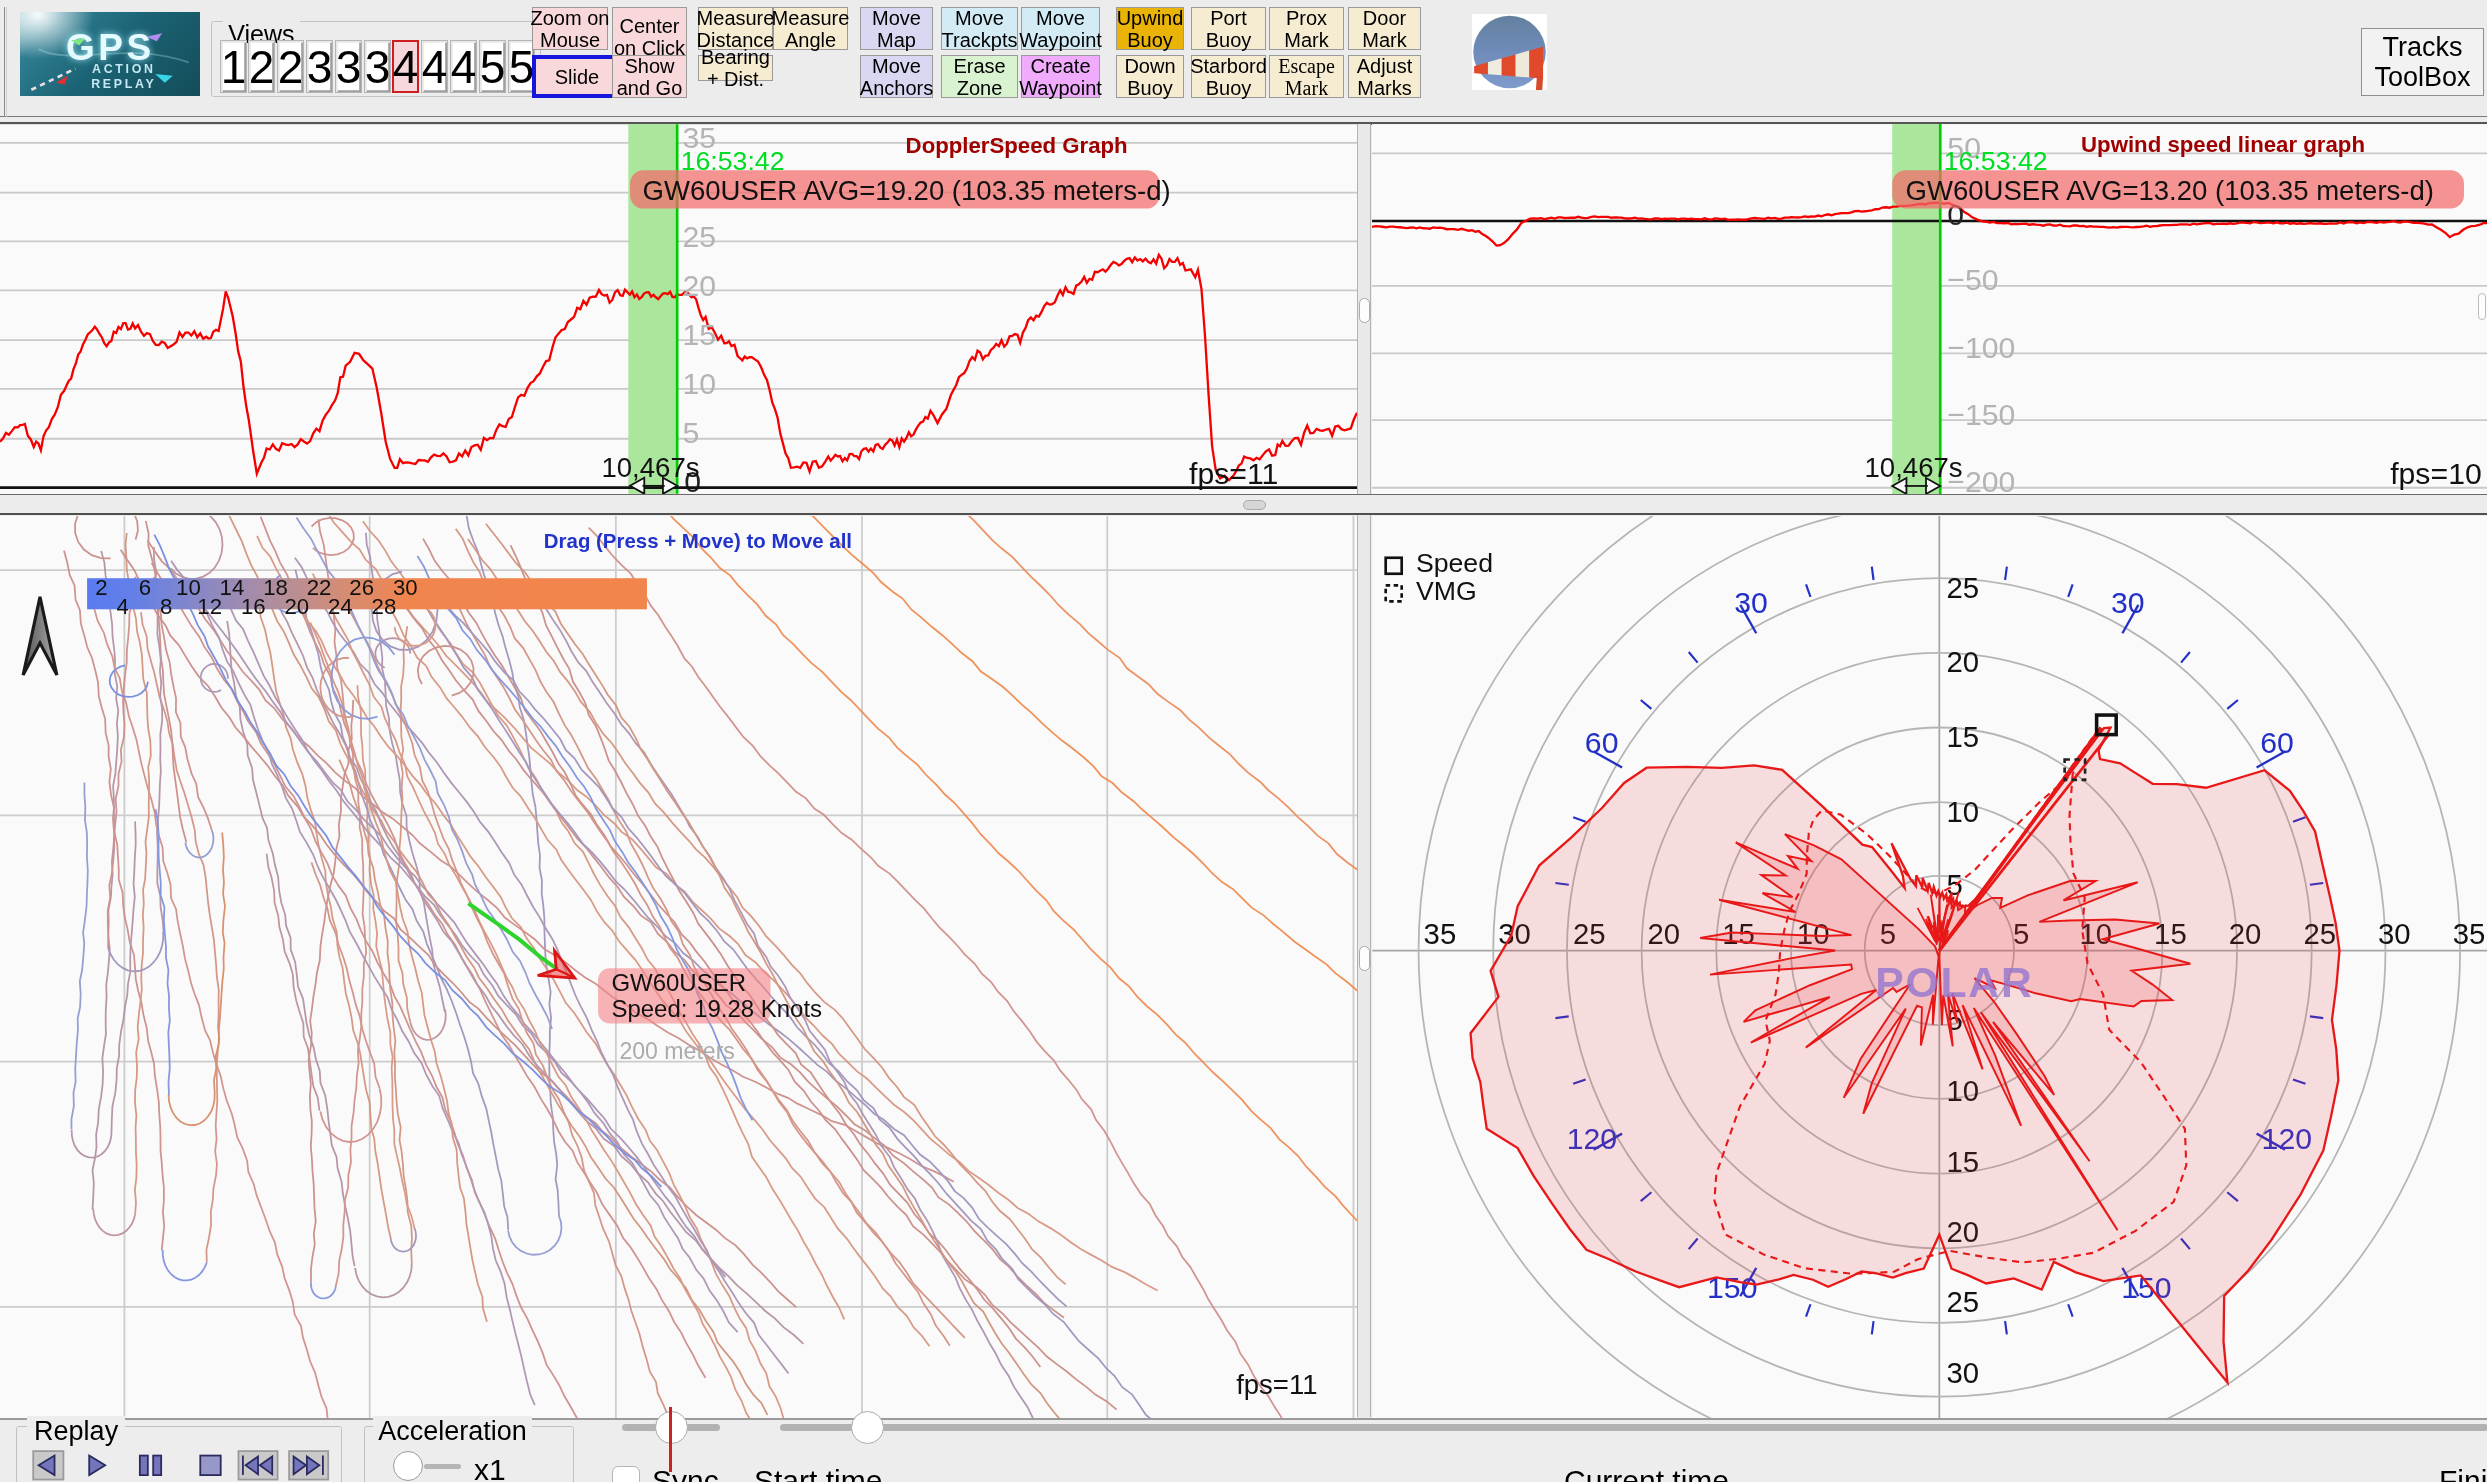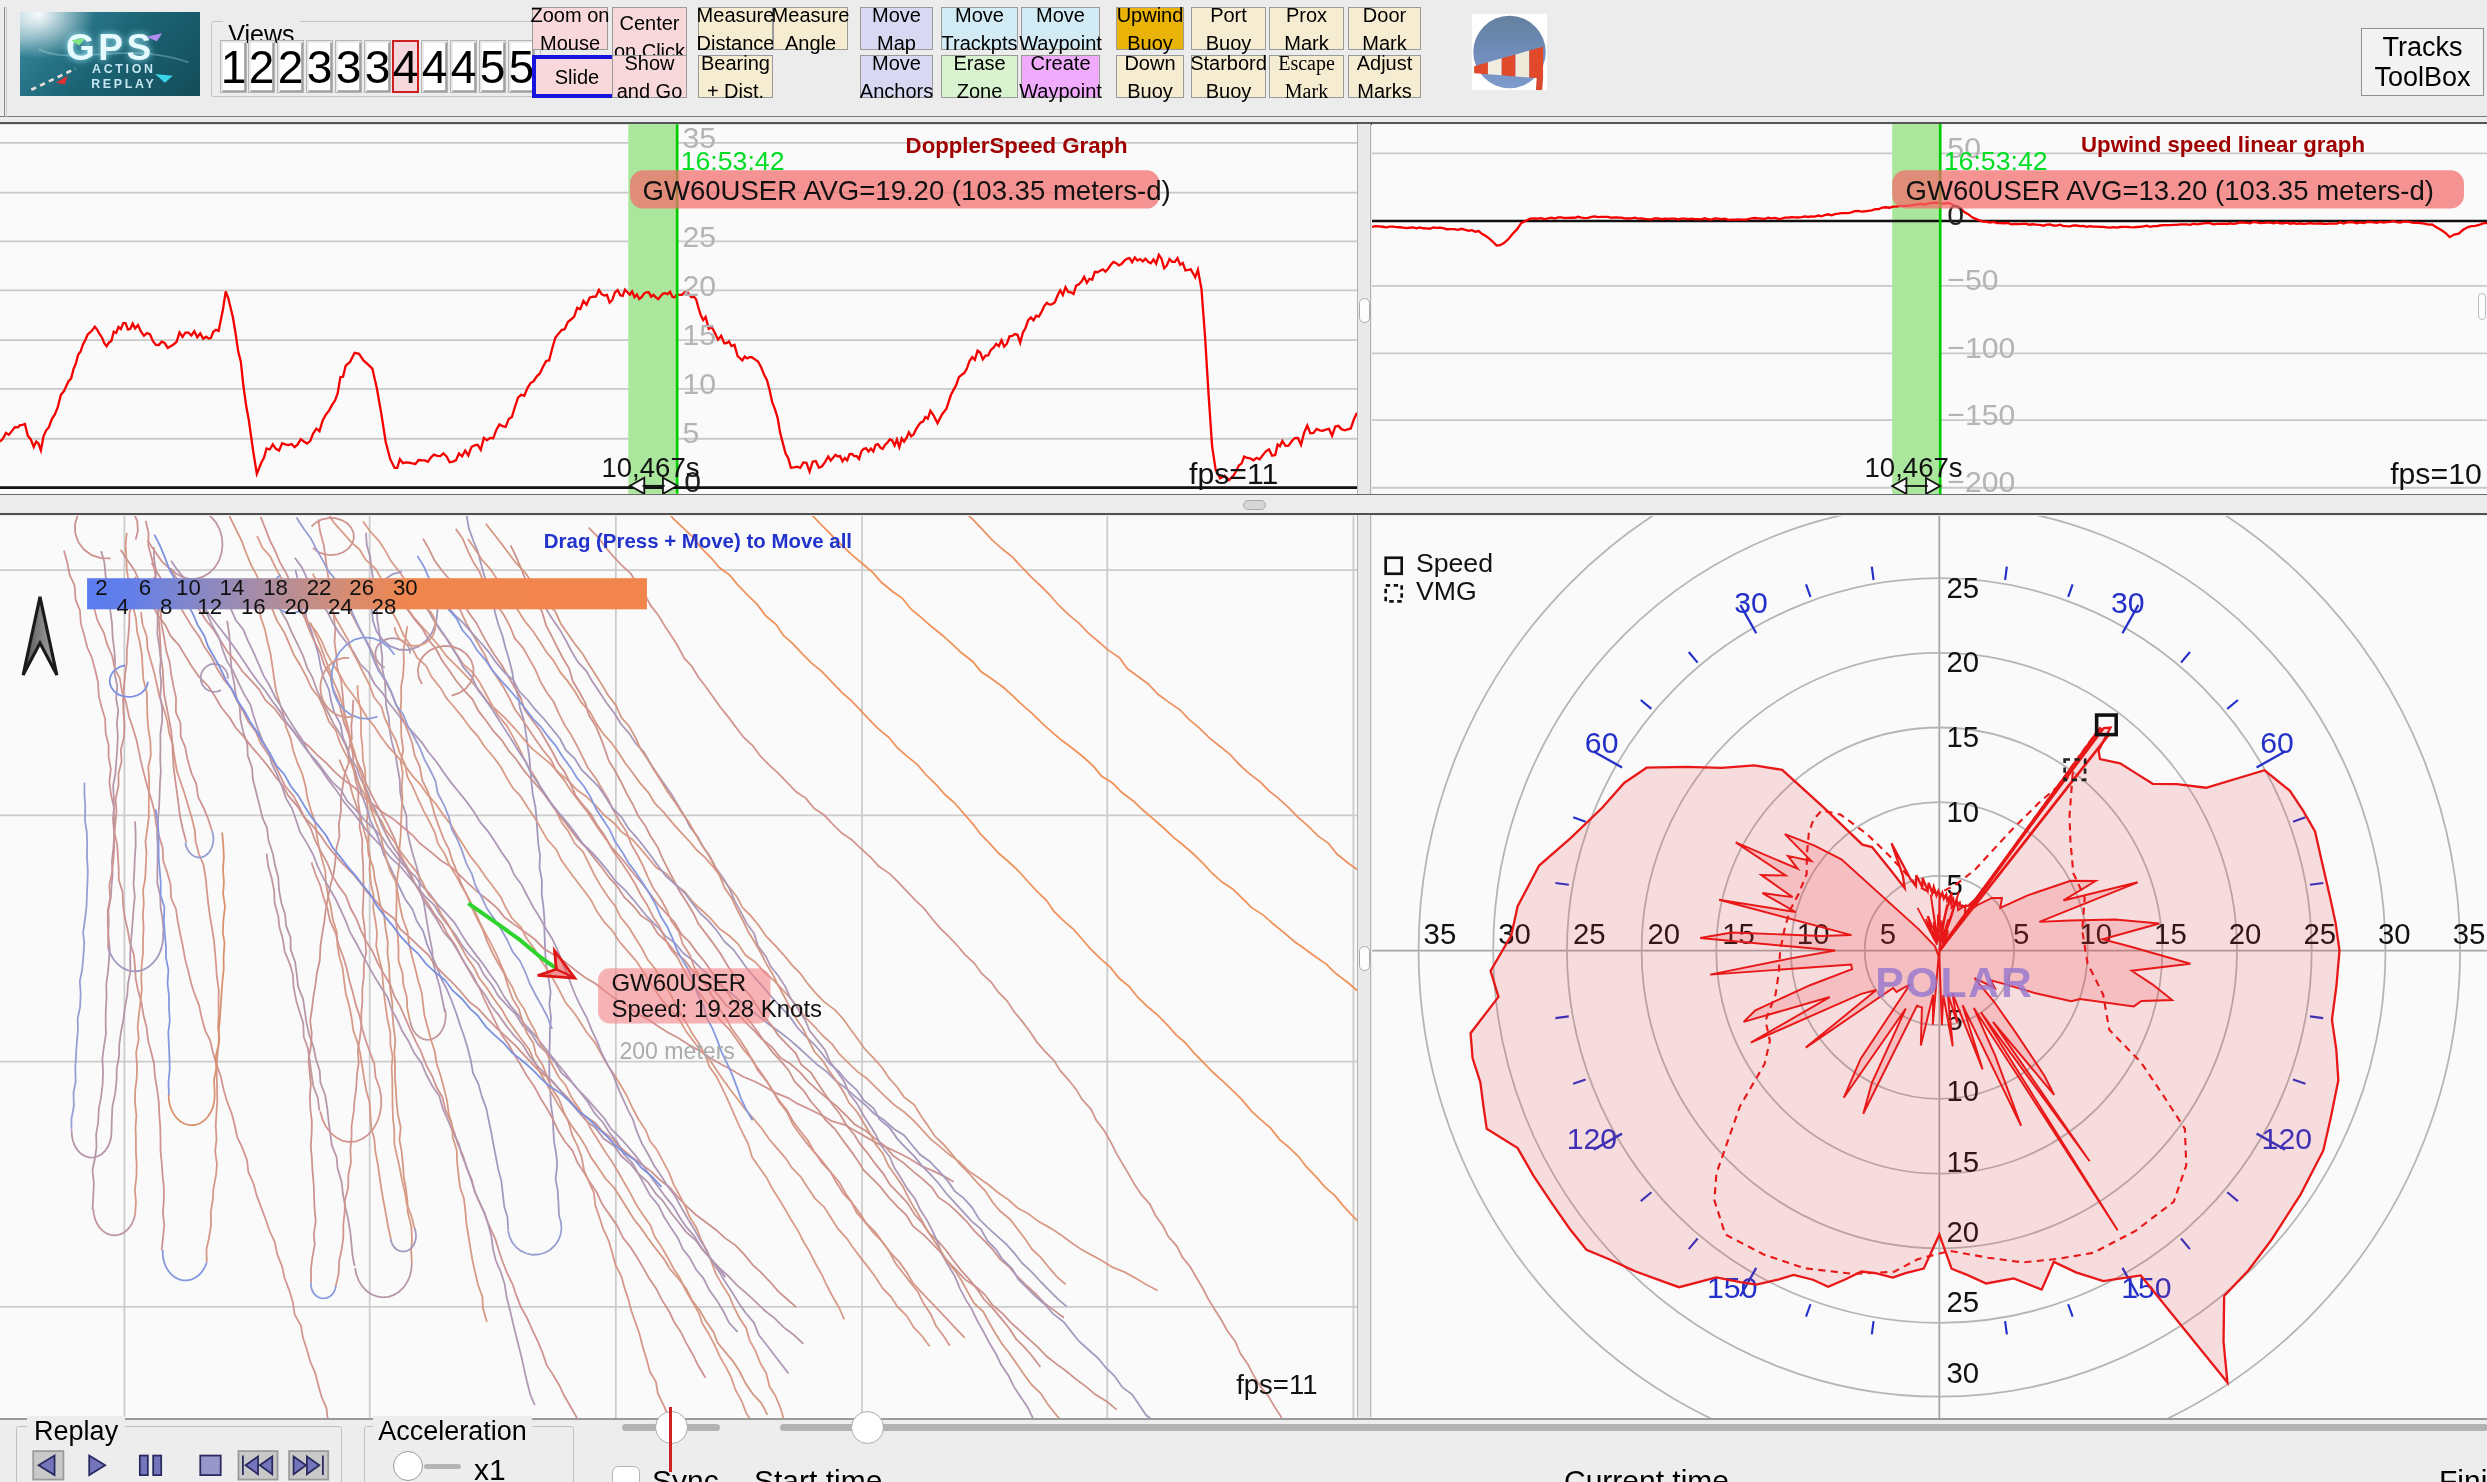--- a/index.html
+++ b/index.html
@@ -1,16 +1,16 @@
 <!DOCTYPE html>
 <html style="font-size:14.2px"><head><meta charset="utf-8"><style>
 *{margin:0;padding:0;box-sizing:border-box}
 body{width:2487px;height:1483px;overflow:hidden;background:#ececec;font-family:"Liberation Sans",sans-serif;position:relative}
 .abs{position:absolute}
-.btn{position:absolute;border:0.9px solid #9a9a9a;text-align:center;font-size:20px;line-height:28px;color:#000;display:flex;align-items:center;justify-content:center;white-space:pre-line}
+.btn{position:absolute;border:0.9px solid #9a9a9a;text-align:center;font-size:20px;line-height:22px;color:#000;display:flex;align-items:center;justify-content:center;white-space:pre-line}
 svg text{font-family:"Liberation Sans",sans-serif}
 </style></head><body>
 
 <div class="abs" style="left:0;top:0;width:2487px;height:117px;background:#ececec;border-bottom:1.8px solid #7a7a7a">
  <div class="abs" style="left:3.6px;top:7.1px;width:3.6px;height:110px;border-left:1.8px solid #8a8a8a;border-right:1.8px solid #cfcfcf"></div>
  <div class="abs" style="left:20.4px;top:12.4px;width:180px;height:84px;background:linear-gradient(135deg,#7ab8c4 0%,#2f7e92 18%,#1b6374 50%,#144c59 100%);overflow:hidden">
    <div class="abs" style="left:-40px;top:-44px;width:116px;height:93px;background:radial-gradient(ellipse at center,rgba(255,255,255,.95) 0%,rgba(255,255,255,.4) 40%,rgba(255,255,255,0) 68%)"></div>
    <div class="abs" style="left:0;top:14.2px;width:180px;text-align:center;font-size:37px;font-weight:bold;color:#e6fbff;letter-spacing:3.6px;text-shadow:0 0 7.1px #9fe8f8">GPS</div>
    <div class="abs" style="left:27px;top:50px;width:153px;font-size:12.4px;font-weight:bold;color:#c5e8f2;letter-spacing:2.7px;text-align:center;line-height:14.2px">ACTION<br>REPLAY</div>
    <svg class="abs" style="left:0;top:0" width="180" height="84" viewBox="0 0 202 95">
@@ -41,21 +41,21 @@
  <div class="btn" style="left:773px;top:7.1px;width:75px;height:43px;background:#f6ecd2;">Measure<br>Angle</div>
  <div class="btn" style="left:860px;top:7.1px;width:73px;height:43px;background:#d8d8f2;">Move<br>Map</div>
  <div class="btn" style="left:941px;top:7.1px;width:77px;height:43px;background:#d2ebf5;">Move<br>Trackpts</div>
  <div class="btn" style="left:1021px;top:7.1px;width:79px;height:43px;background:#d2ebf5;">Move<br>Waypoint</div>
  <div class="btn" style="left:1116px;top:7.1px;width:68px;height:43px;background:#eab308;">Upwind<br>Buoy</div>
  <div class="btn" style="left:1191px;top:7.1px;width:75px;height:43px;background:#f6ecd2;">Port<br>Buoy</div>
  <div class="btn" style="left:1269px;top:7.1px;width:75px;height:43px;background:#f6ecd2;">Prox<br>Mark</div>
  <div class="btn" style="left:1348px;top:7.1px;width:73px;height:43px;background:#f6ecd2;">Door<br>Mark</div>
  <div class="btn" style="left:532px;top:55px;width:90px;height:43px;background:#f8d8da;border:4.4px solid #1515dd;">Slide</div>
  <div class="btn" style="left:612px;top:55px;width:75px;height:43px;background:#f8d8da;">Show<br>and&nbsp;Go</div>
- <div class="btn" style="left:698px;top:55px;width:75px;height:43px;background:#f6ecd2;">Bearing<br>+&nbsp;Dist.</div>
+ <div class="btn" style="left:698px;top:55px;width:75px;height:26px;background:#f6ecd2;">Bearing<br>+&nbsp;Dist.</div>
  <div class="btn" style="left:860px;top:55px;width:73px;height:43px;background:#d8d8f2;">Move<br>Anchors</div>
  <div class="btn" style="left:941px;top:55px;width:77px;height:43px;background:#d9f2d0;">Erase<br>Zone</div>
  <div class="btn" style="left:1021px;top:55px;width:79px;height:43px;background:#f0abfc;">Create<br>Waypoint</div>
  <div class="btn" style="left:1116px;top:55px;width:68px;height:43px;background:#f6ecd2;">Down<br>Buoy</div>
  <div class="btn" style="left:1191px;top:55px;width:75px;height:43px;background:#f6ecd2;">Starbord<br>Buoy</div>
  <div class="btn" style="left:1269px;top:55px;width:75px;height:43px;background:#f6ecd2;font-family:Liberation Serif, serif;">Escape<br>Mark</div>
  <div class="btn" style="left:1348px;top:55px;width:73px;height:43px;background:#f6ecd2;">Adjust<br>Marks</div>
  <div class="abs" style="left:1472px;top:14.2px;width:75px;height:76px;background:#fff"></div>
  <svg class="abs" style="left:1472px;top:14.2px" width="75" height="76" viewBox="0 0 84 86">
   <defs>

